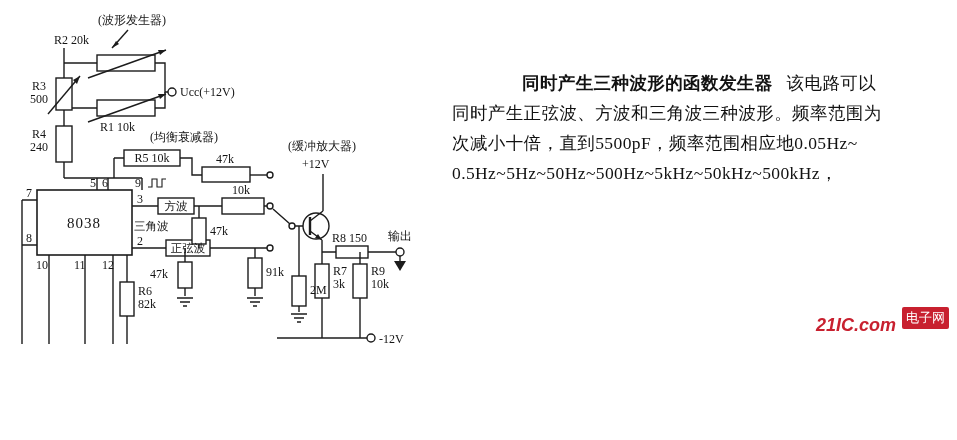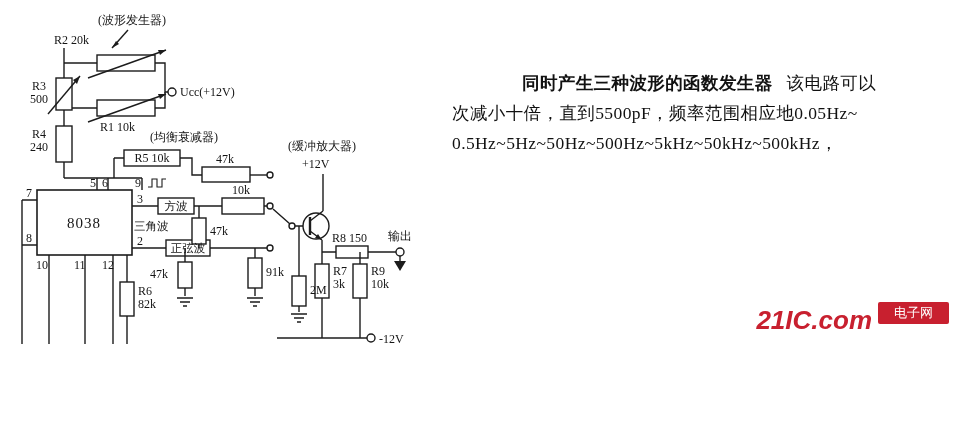--- a/index.html
+++ b/index.html
@@ -10,23 +10,23 @@
   .schematic text.small{font-size:11.5px;}
   .schematic text.ic{font-size:15px;letter-spacing:1px;}
   .article{position:absolute;left:452px;top:68px;width:502px;
            font-size:17.5px;line-height:30px;letter-spacing:0.4px;color:#111;}
   .article .line{white-space:nowrap;}
   .article .first{padding-left:70px;}
   .article .t{font-weight:700;}
   .article .t-rest{margin-left:14px;}
   .watermark{position:absolute;right:8px;bottom:8px;display:flex;align-items:center;
              font-family:"Liberation Sans",sans-serif;}
-  .brand{color:#c8202f;font-weight:bold;font-style:italic;font-size:26px;margin-top:15px;}
+  .brand{color:#c8202f;font-weight:bold;font-style:italic;font-size:18px;margin-top:15px;}
   .tag{background:#c8202f;color:#fff;font-size:13px;font-style:normal;
-       padding:2px 16px;margin-left:6px;border-radius:2px;}
+       padding:2px 4px;margin-left:6px;border-radius:2px;}
 </style>
 </head>
 <body>
 
 <div class="page">
 
   <svg class="schematic" width="450" height="440" viewBox="0 0 450 440" stroke="#1c1c1c" stroke-width="1.4" fill="none">
 
     <g>
       <path d="M62,48 V178 M62,178 H140 M95,178 V190 M106,178 V190 M140,178 V190"></path>
@@ -230,20 +230,21 @@
       <text x="136" y="295">R6</text>
       <text x="136" y="308">82k</text>
       <text x="188" y="412">C1~C8</text>
     </g>
   </svg>
 
   <div class="article">
     <div class="line first">
       <span class="t">同时产生三种波形的函数发生器</span><span class="t-rest">该电路可以</span>
     </div>
+    <div class="line">同时产生正弦波、方波和三角波三种波形。频率范围为</div>
     <div class="line">次减小十倍，直到5500pF，频率范围相应地0.05Hz~</div>
     <div class="line">0.5Hz~5Hz~50Hz~500Hz~5kHz~50kHz~500kHz，</div>
   </div>
 
   <div class="watermark">
     <span class="brand">21IC.com</span>
     <span class="tag">电子网</span>
   </div>
 
 </div>

